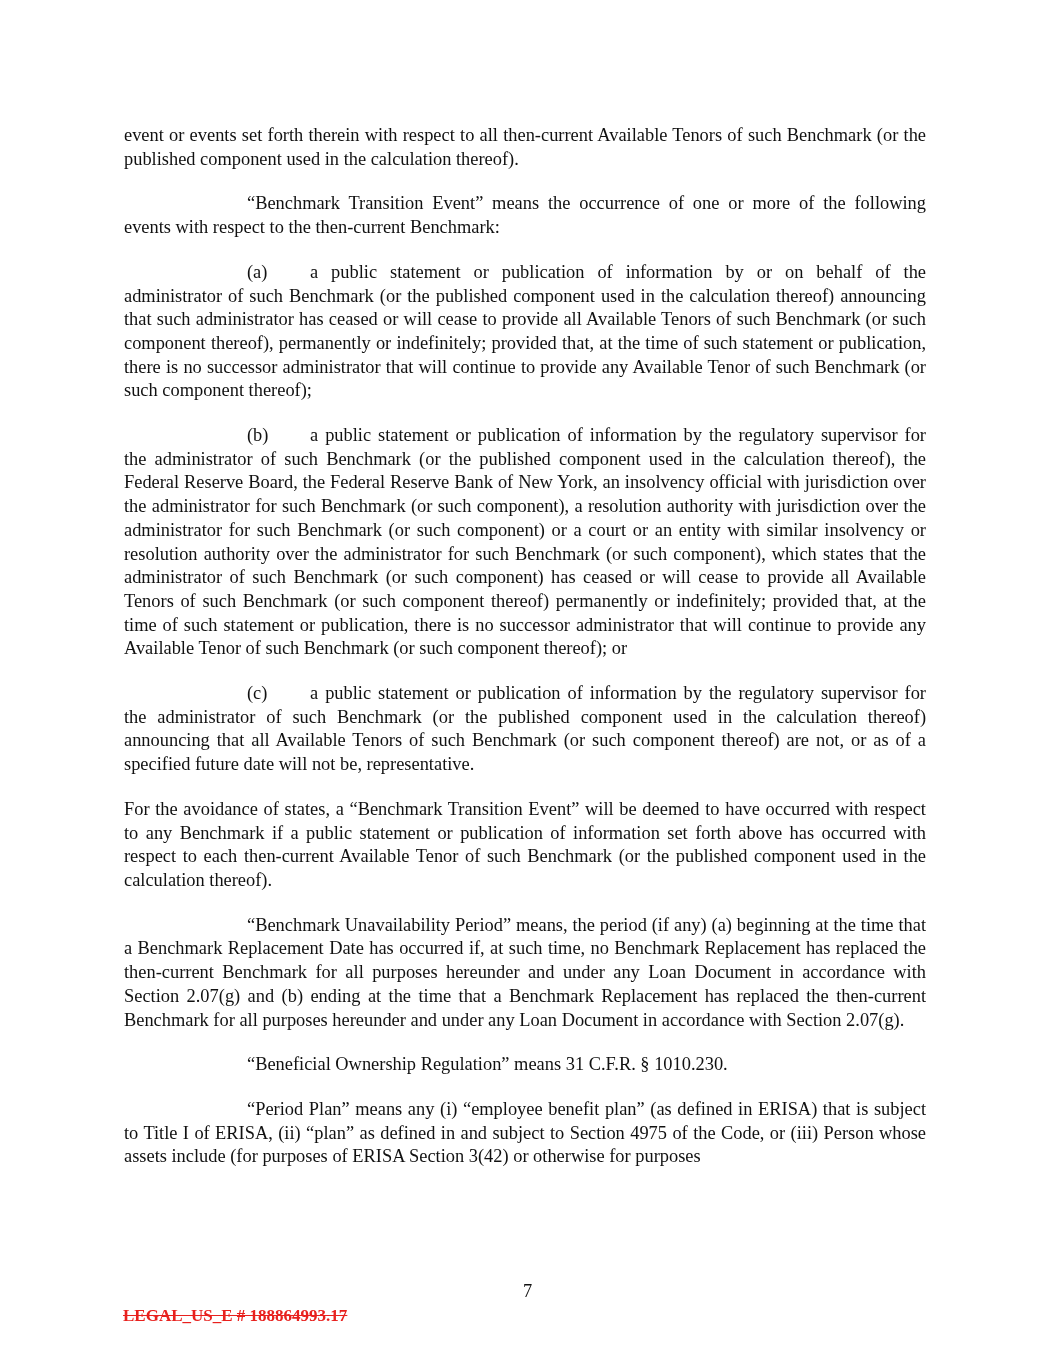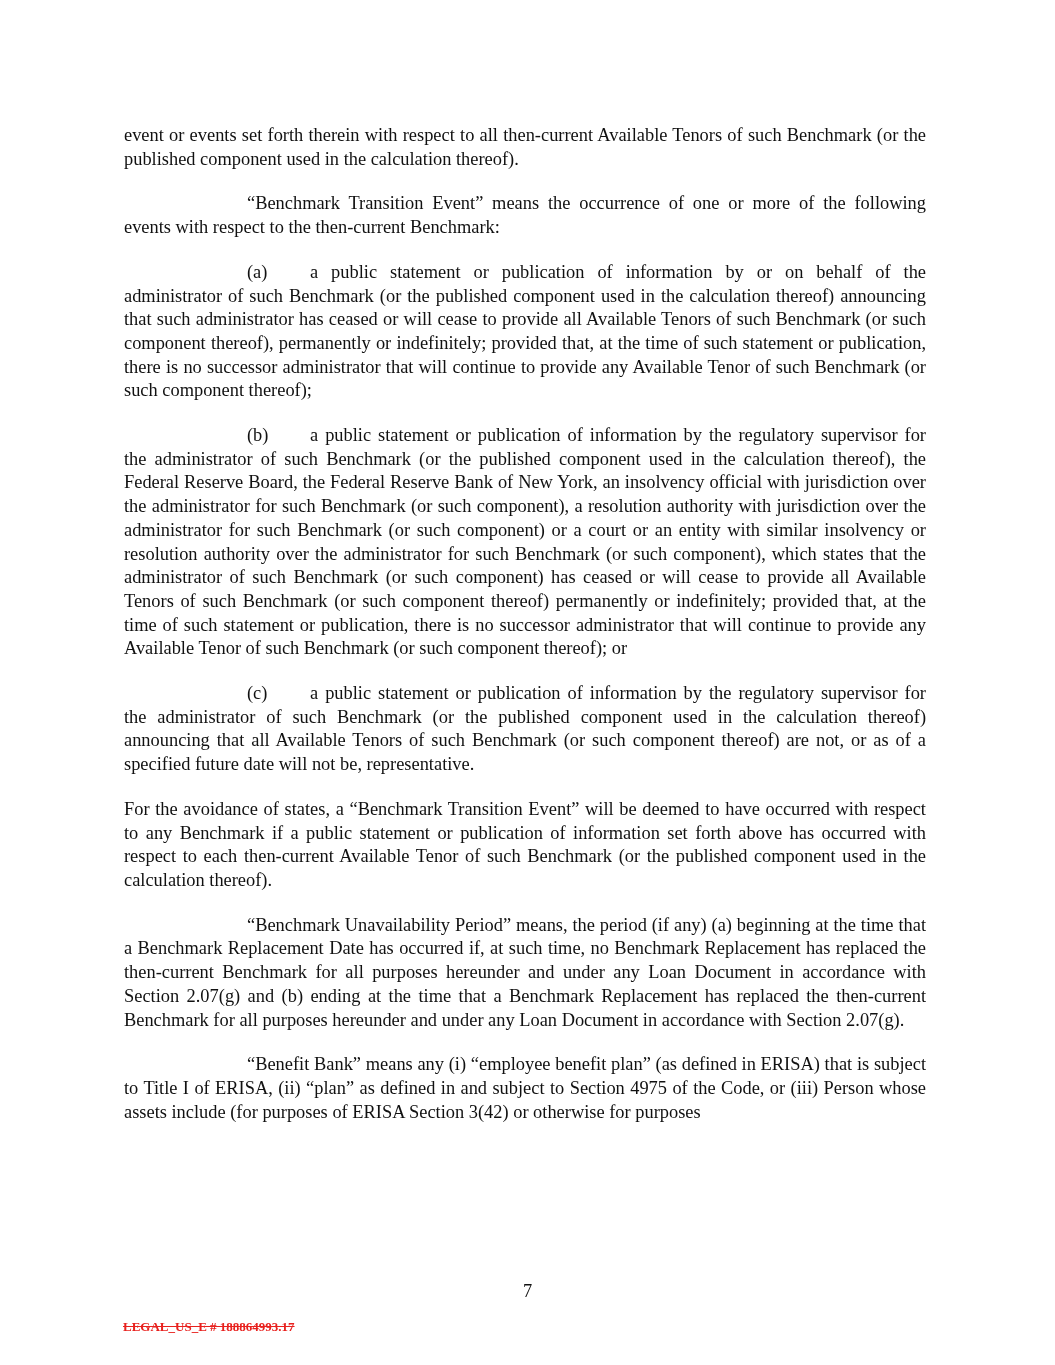--- a/index.html
+++ b/index.html
@@ -16,24 +16,23 @@
   }
   .indent { text-indent: 123px; }
   .u { text-underline-offset: 2px; text-decoration-thickness: 1px; }
   .label { display: inline-block; width: 63px; text-indent: 0; }
   .page-number {
     position: absolute; left: 0; width: 1055px; top: 1281px; text-align: center;
     font-size: 18.4px;
   }
   .footer-id {
     position: absolute; left: 123px; top: 1306px;
-    font-size: 13px; font-weight: bold; color: #e8211e;
+    font-size: 17px; font-weight: bold; color: #e8211e;
     text-decoration: line-through;
     font-family: "Liberation Serif", serif;
-    margin-top: 13px;
   }
 </style>
 </head>
 <body>
 
 <div class="page">
 
   <p class="p">event or events set forth therein with respect to all then-current Available Tenors of such Benchmark (or the published component used in the calculation thereof).</p>
 
   <p class="p indent"><span>“</span><span class="u">Benchmark Transition Event</span><span>” means the occurrence of one or more of the following events with respect to the then-current Benchmark:</span></p>
@@ -41,19 +40,20 @@
   <p class="p indent"><span class="label">(a)</span><span>a public statement or publication of information by or on behalf of the administrator of such Benchmark (or the published component used in the calculation thereof) announcing that such administrator has ceased or will cease to provide all Available Tenors of such Benchmark (or such component thereof), permanently or indefinitely; </span><span class="u">provided</span><span> that, at the time of such statement or publication, there is no successor administrator that will continue to provide any Available Tenor of such Benchmark (or such component thereof);</span></p>
 
   <p class="p indent"><span class="label">(b)</span><span>a public statement or publication of information by the regulatory supervisor for the administrator of such Benchmark (or the published component used in the calculation thereof), the Federal Reserve Board, the Federal Reserve Bank of New York, an insolvency official with jurisdiction over the administrator for such Benchmark (or such component), a resolution authority with jurisdiction over the administrator for such Benchmark (or such component) or a court or an entity with similar insolvency or resolution authority over the administrator for such Benchmark (or such component), which states that the administrator of such Benchmark (or such component) has ceased or will cease to provide all Available Tenors of such Benchmark (or such component thereof) permanently or indefinitely; </span><span class="u">provided</span><span> that, at the time of such statement or publication, there is no successor administrator that will continue to provide any Available Tenor of such Benchmark (or such component thereof); or</span></p>
 
   <p class="p indent"><span class="label">(c)</span><span>a public statement or publication of information by the regulatory supervisor for the administrator of such Benchmark (or the published component used in the calculation thereof) announcing that all Available Tenors of such Benchmark (or such component thereof) are not, or as of a specified future date will not be, representative.</span></p>
 
   <p class="p"><span>For the avoidance of states, a “</span><span class="u">Benchmark Transition Event</span><span>” will be deemed to have occurred with respect to any Benchmark if a public statement or publication of information set forth above has occurred with respect to each then-current Available Tenor of such Benchmark (or the published component used in the calculation thereof).</span></p>
 
   <p class="p indent"><span>“</span><span class="u">Benchmark Unavailability Period</span><span>” means, the period (if any) (a) beginning at the time that a Benchmark Replacement Date has occurred if, at such time, no Benchmark Replacement has replaced the then-current Benchmark for all purposes hereunder and under any Loan Document in accordance with Section 2.07(g) and (b) ending at the time that a Benchmark Replacement has replaced the then-current Benchmark for all purposes hereunder and under any Loan Document in accordance with Section 2.07(g).</span></p>
 
+  <p class="p indent"><span>“</span><span class="u">Beneficial Ownership Regulation</span><span>” means 31 C.F.R. § 1010.230.</span></p>
 
-  <p class="p indent"><span>“</span><span class="u">Benefit Bank</span><span>” means any (i) “employee benefit plan” (as defined in ERISA) that is subject to Title I of ERISA, (ii) “plan” as defined in and subject to Section 4975 of the Code, or (iii) Person whose assets include (for purposes of ERISA Section 3(42) or otherwise for purposes</span></p>
+  <p class="p indent"><span>“</span><span class="u">Period Plan</span><span>” means any (i) “employee benefit plan” (as defined in ERISA) that is subject to Title I of ERISA, (ii) “plan” as defined in and subject to Section 4975 of the Code, or (iii) Person whose assets include (for purposes of ERISA Section 3(42) or otherwise for purposes</span></p>
 
 </div>
 
 <div class="page-number">7</div>
 <div class="footer-id" style="color: rgb(232, 33, 30);">LEGAL_US_E # 188864993.17</div>
 
 </body></html>

